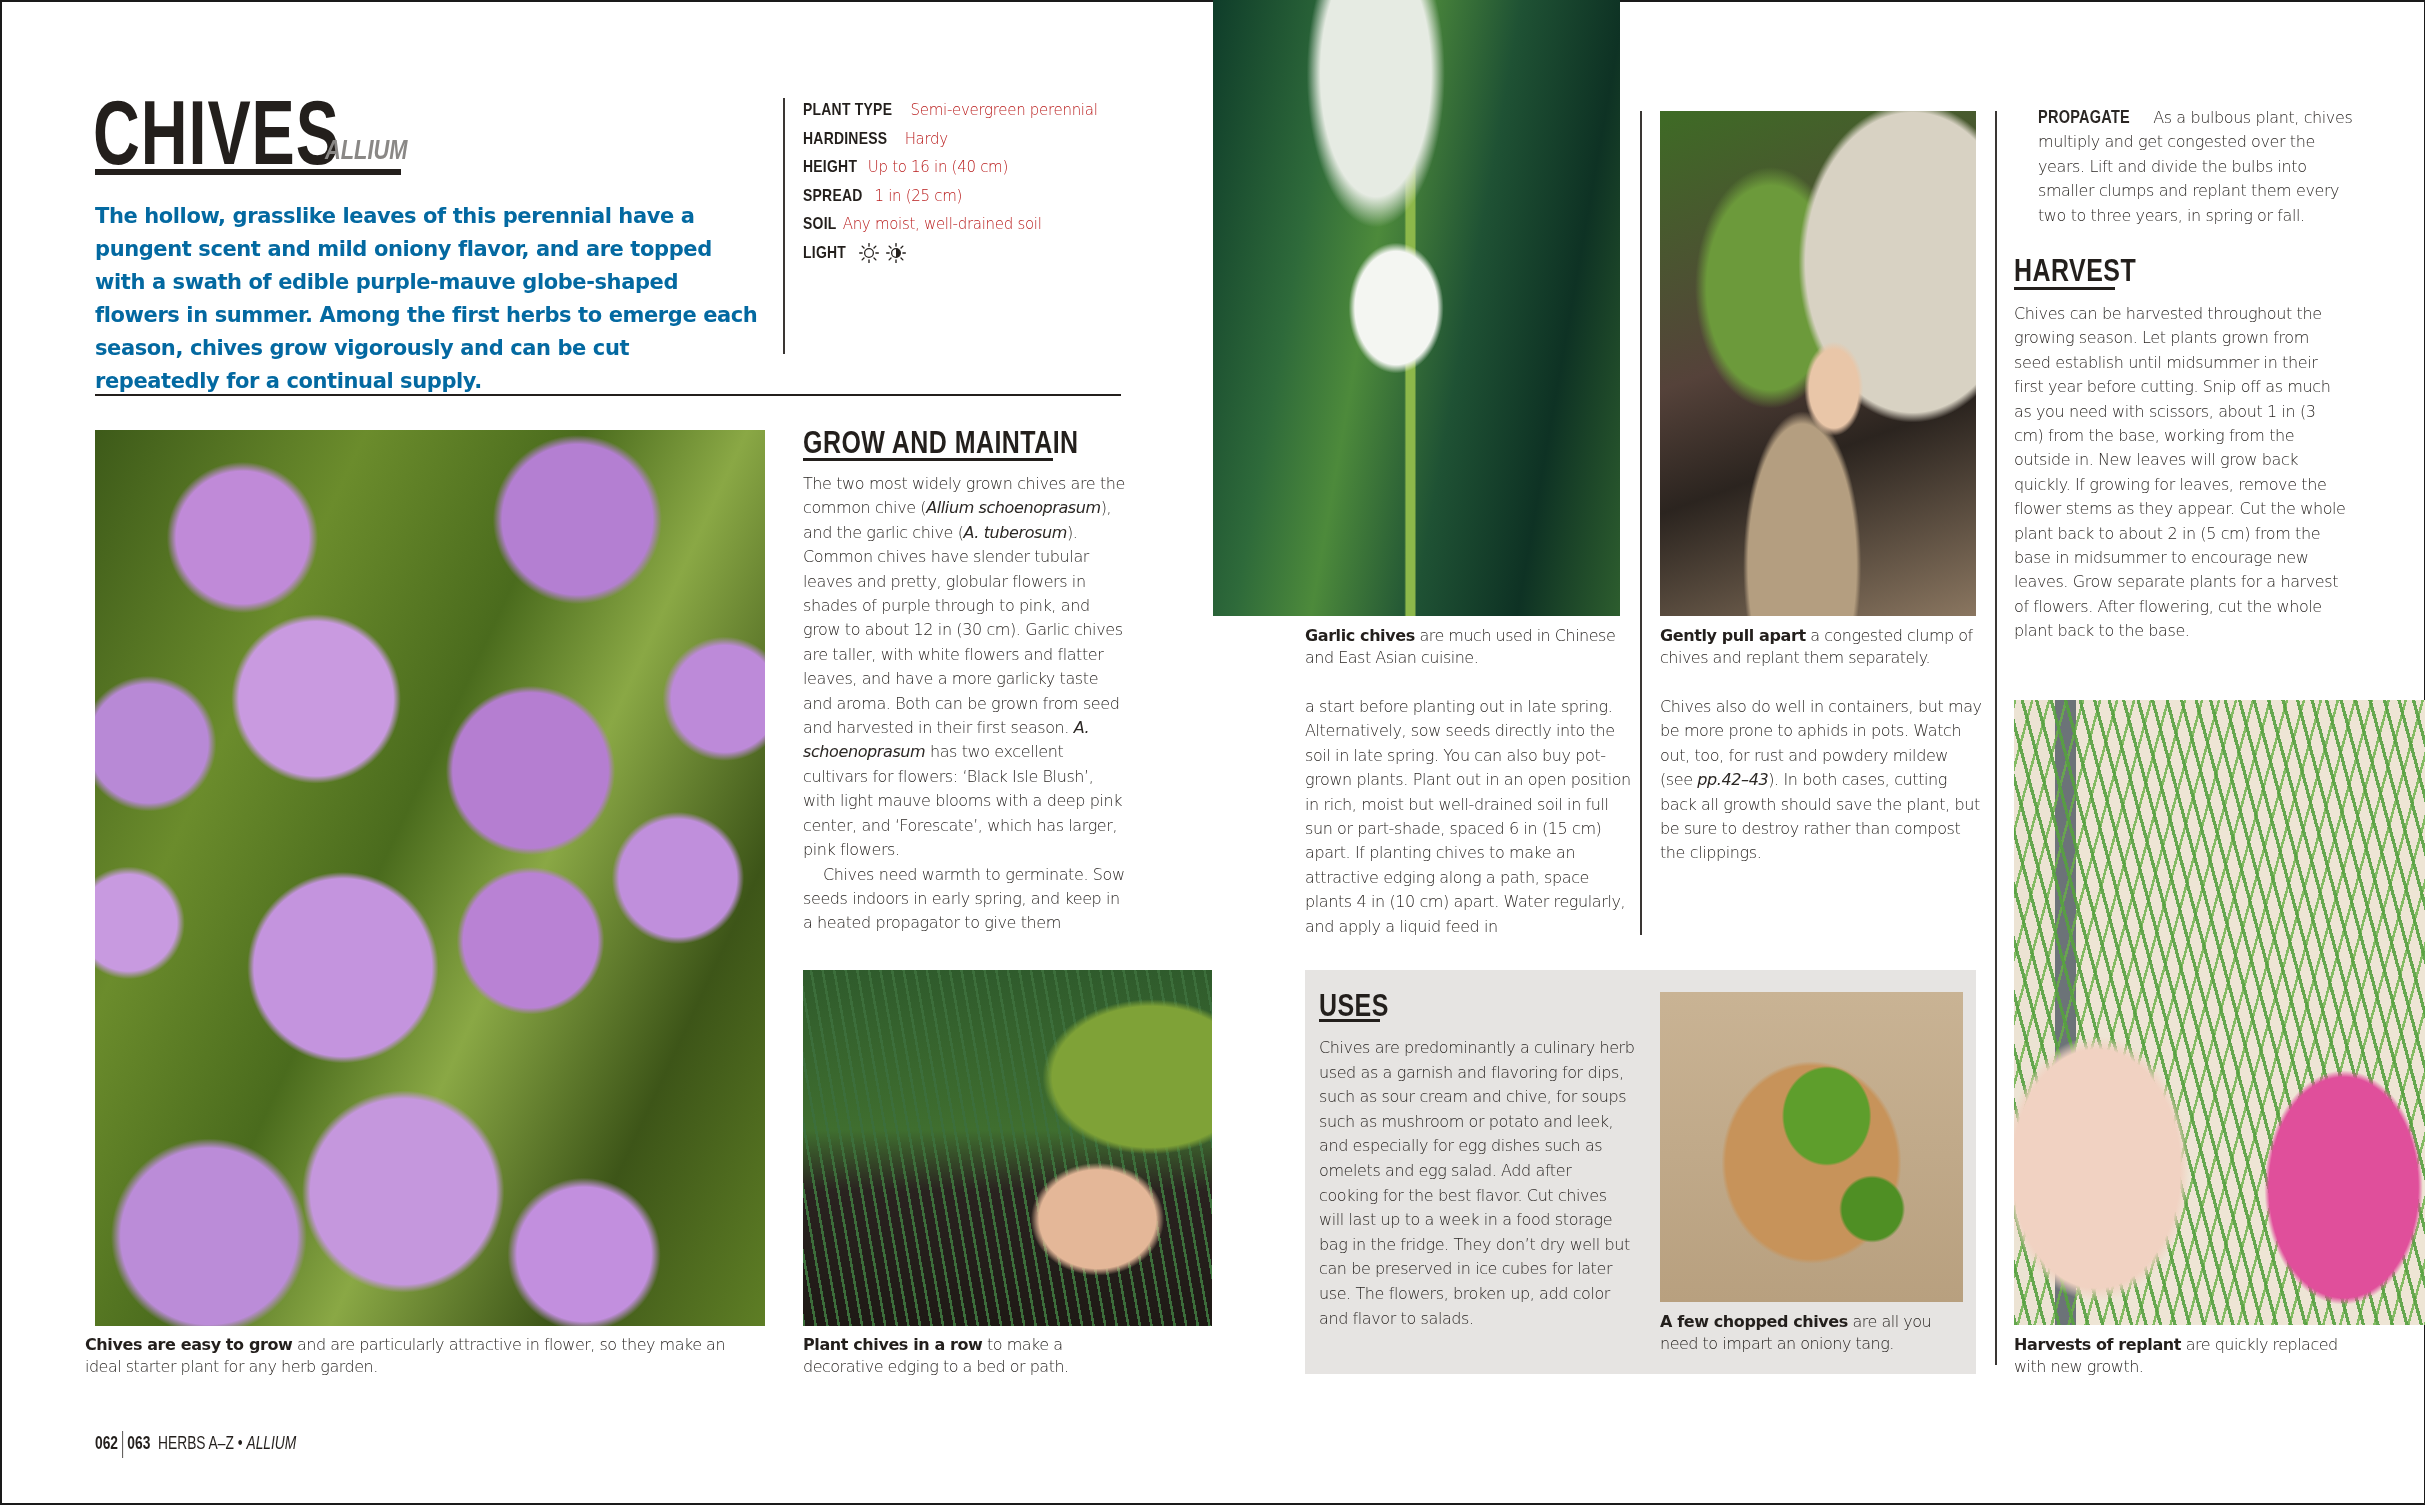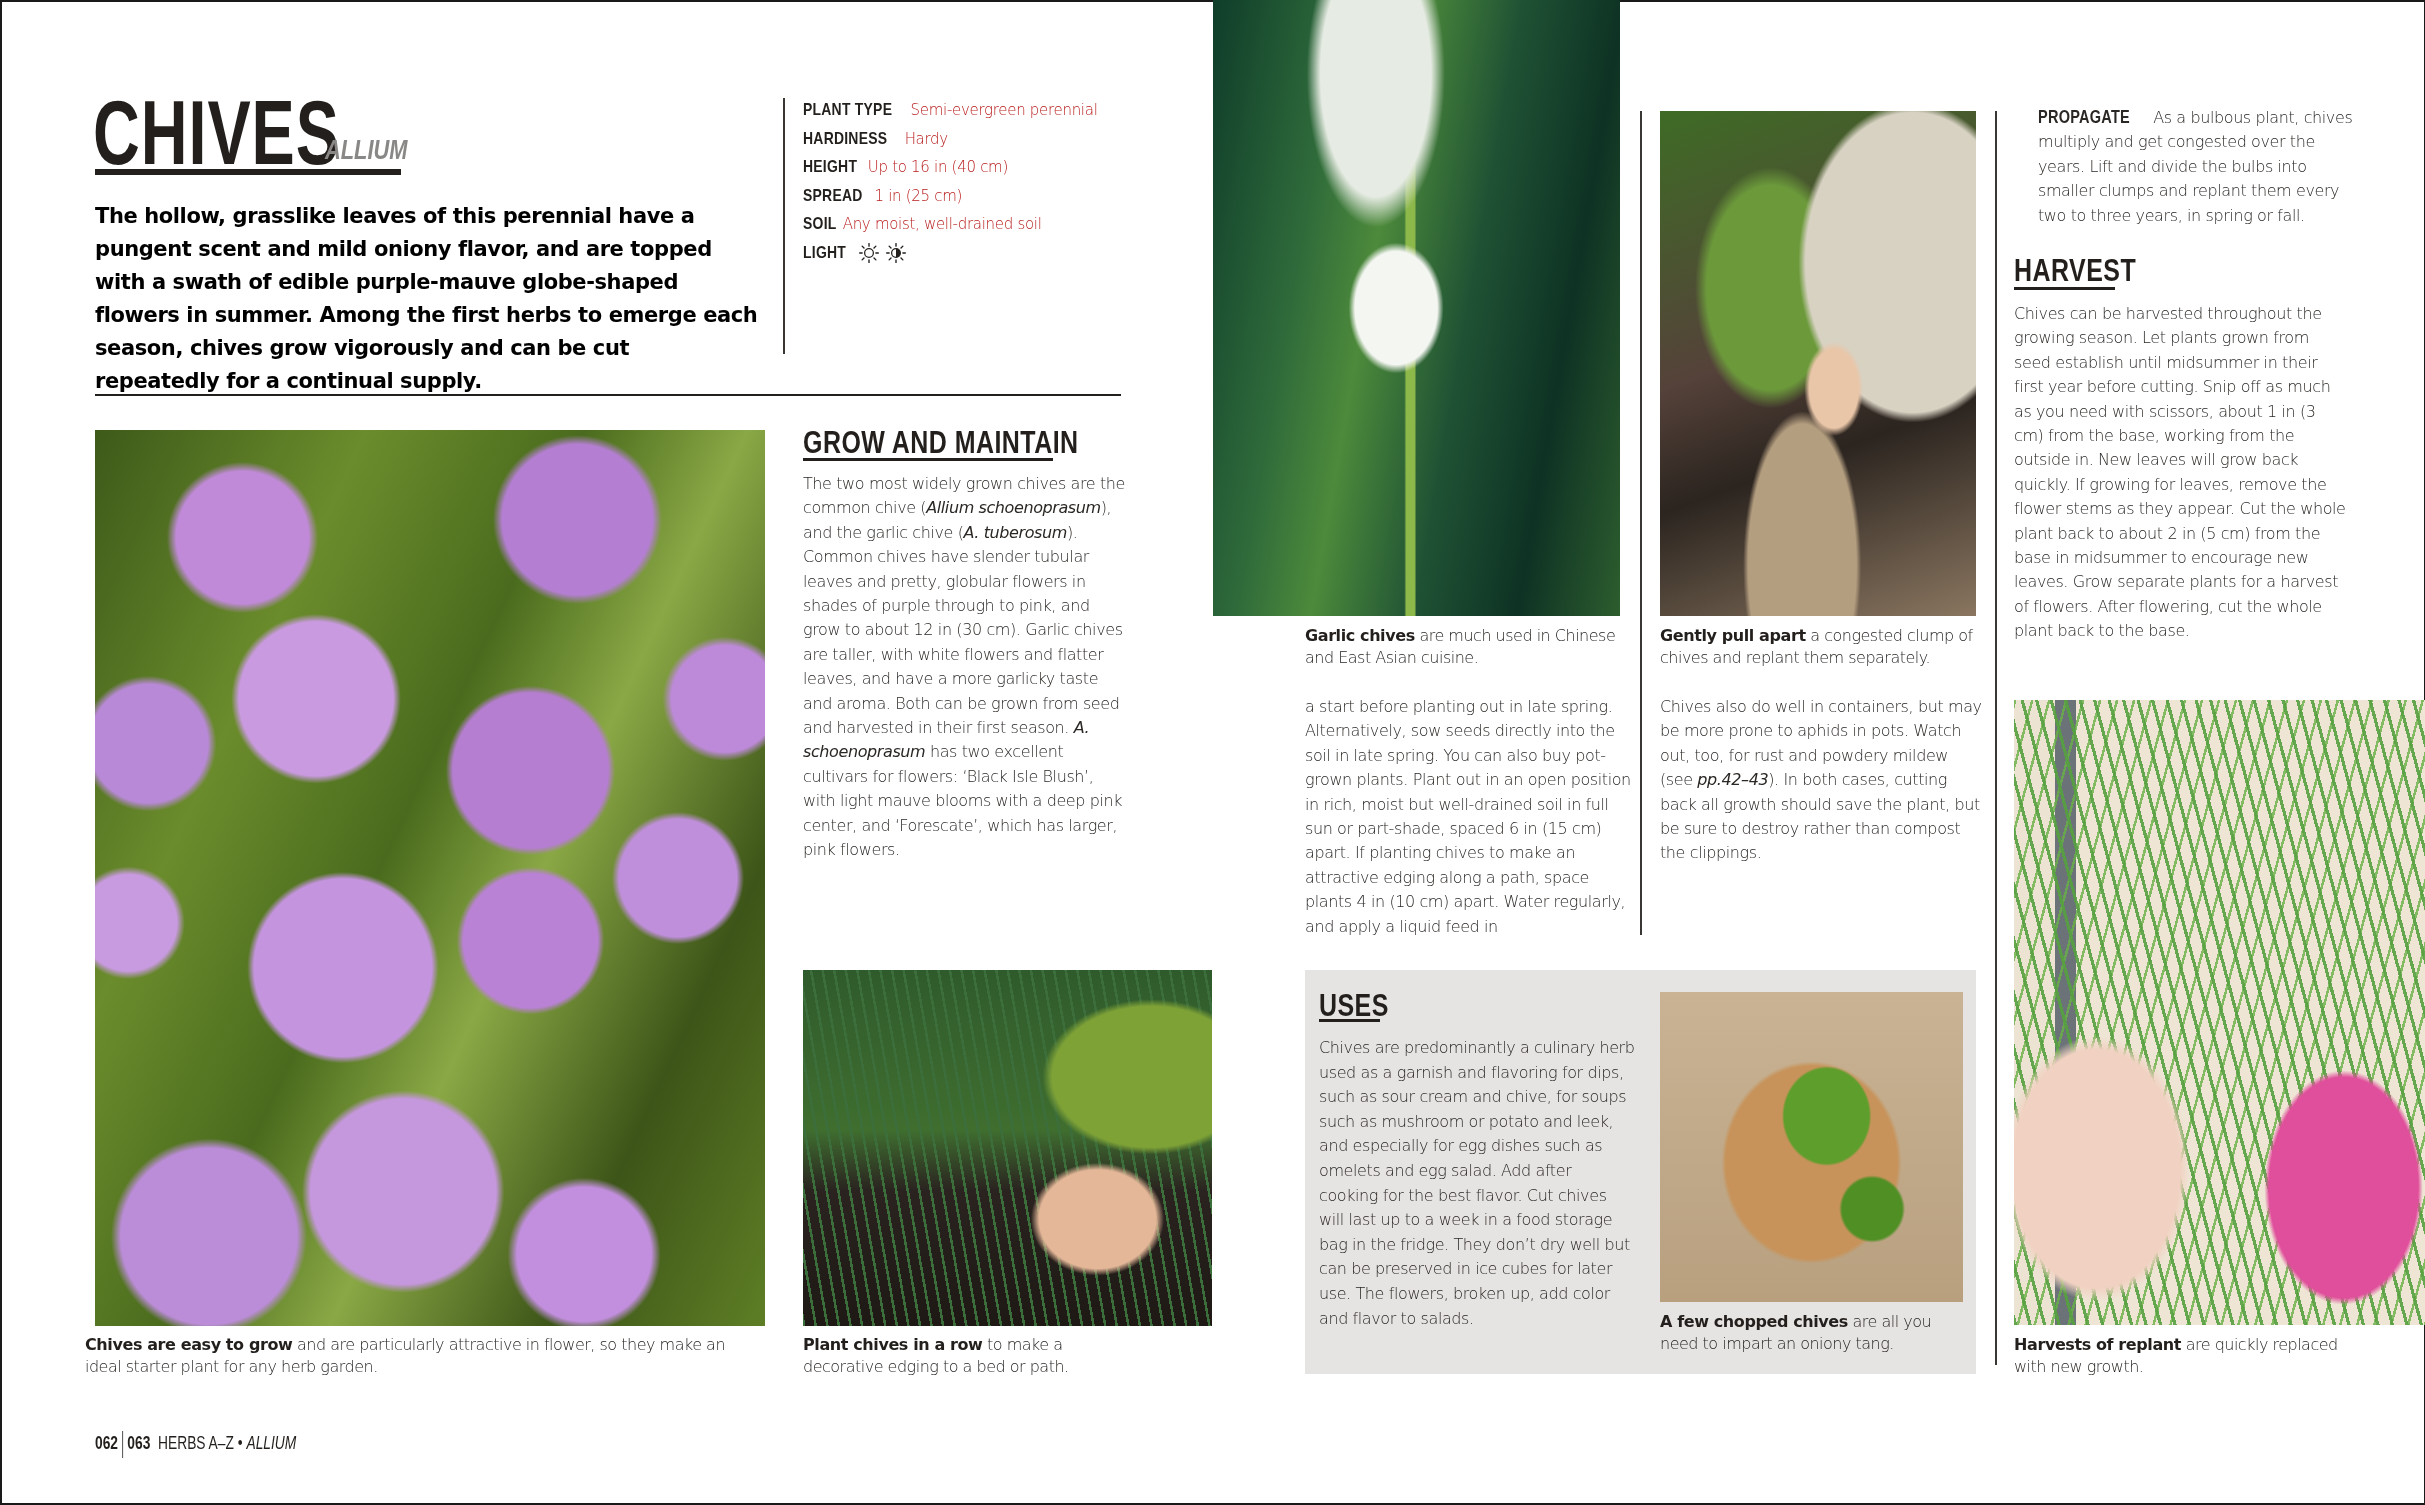--- a/index.html
+++ b/index.html
@@ -6,21 +6,21 @@
   html, body { width: 2426px; height: 1505px; background: #fff; overflow: hidden; }
   body { position: relative; font-family: "DejaVu Sans", sans-serif; color: #231f1c; }
   .page-border { position: absolute; inset: 0; border: 2.5px solid #1a1a1a; pointer-events: none; }
   .abs { position: absolute; }
 
   
   #title { left: 93px; top: 88px; font-size: 90px; line-height: 1; font-family: "Liberation Sans", sans-serif; font-weight: 700; color:#231f1c; transform: scaleX(0.72); transform-origin: left top; letter-spacing: 1.3px; }
   #latin { left: 325px; top: 134px; font-size: 28px; font-style: italic; font-weight: 700; color: #8a8886; font-family: "Liberation Sans", sans-serif; transform: scaleX(0.78); transform-origin: left top; }
   #title-rule { left: 95px; top: 169px; width: 306px; height: 5.7px; background: #231f1c; }
 
-  #intro { left: 95px; top: 200px; width: 663px; font-size: 21px; line-height: 33px; font-weight: 700; font-family: "DejaVu Sans", sans-serif; letter-spacing: -0.4px; color: #000000; }
+  #intro { left: 95px; top: 200px; width: 663px; font-size: 21px; line-height: 33px; font-weight: 700; font-family: "DejaVu Sans", sans-serif; letter-spacing: -0.4px; color: #0369a1; }
 
   #spec-divider { left: 783px; top: 98px; width: 1.9px; height: 256px; background: #3a3634; }
   #specs { left: 803px; top: 96px; width: 328px; }
   .spec-row { font-size: 16px; line-height: 27.5px; white-space: nowrap; }
   .spec-key { font-family: "Liberation Sans", sans-serif; font-weight: 700; font-size: 17px; display: inline-block; transform: scaleX(0.82); transform-origin: left center; margin-right: -6.3px; letter-spacing: 0.3px; }
   .spec-val { font-family: "DejaVu Sans", sans-serif; font-weight: 300; font-size: 15px; color: #b91c1c; letter-spacing: -0.3px; }
   .light-icons { display: inline-flex; gap: 6.3px; vertical-align: middle; margin-left: 5px; }
 
   #h-rule { left: 95px; top: 394px; width: 1026px; height: 1.9px; background: #231f1c; }
 
@@ -163,20 +163,21 @@
 <div class="caption" style="left:85px; top:1334px; width:670px;"><b>Chives are easy to grow</b><span> and are particularly attractive in flower, so they make an ideal starter plant for any herb garden.</span></div>
 <div class="caption" style="left:803px; top:1334px; width:291px;"><b>Plant chives in a row</b><span> to make a decorative edging to a bed or path.</span></div>
 <div class="caption" style="left:1305px; top:625px; width:328px;"><b>Garlic chives</b><span> are much used in Chinese and East Asian cuisine.</span></div>
 <div class="caption" style="left:1660px; top:625px; width:322px;"><b>Gently pull apart</b><span> a congested clump of chives and replant them separately.</span></div>
 <div class="caption" style="left:2014px; top:1334px; width:354px;"><b>Harvests of replant</b><span> are quickly replaced with new growth.</span></div>
 
 <div class="sec-h" style="left:803px; top:426px;">GROW AND MAINTAIN</div>
 <div class="sec-rule" style="left:803px; top:458px; width:250px;"></div>
 <div class="body-text" style="left:803px; top:472px; width:322px;">
   <p><span>The two most widely grown chives are the common chive (</span><i>Allium schoenoprasum</i><span>), and the garlic chive (</span><i>A. tuberosum</i><span>). Common chives have slender tubular leaves and pretty, globular flowers in shades of purple through to pink, and grow to about 12 in (30 cm). Garlic chives are taller, with white flowers and flatter leaves, and have a more garlicky taste and aroma. Both can be grown from seed and harvested in their first season. </span><i>A. schoenoprasum</i><span> has two excellent cultivars for flowers: ‘Black Isle Blush’, with light mauve blooms with a deep pink center, and ‘Forescate’, which has larger, pink flowers.</span></p>
+  <p>Chives need warmth to germinate. Sow seeds indoors in early spring, and keep in a heated propagator to give them</p>
 </div>
 <div class="body-text" style="left:1305px; top:695px; width:328px;">a start before planting out in late spring. Alternatively, sow seeds directly into the soil in late spring. You can also buy pot-grown plants. Plant out in an open position in rich, moist but well-drained soil in full sun or part-shade, spaced 6 in (15 cm) apart. If planting chives to make an attractive edging along a path, space plants 4 in (10 cm) apart. Water regularly, and apply a liquid feed in</div>
 
 <div class="vline" style="left:1640px; top:111px; height:824px;"></div>
 <div class="body-text" style="left:1660px; top:695px; width:322px;">
   <p><span>Chives also do well in containers, but may be more prone to aphids in pots. Watch out, too, for rust and powdery mildew (see </span><i>pp.42–43</i><span>). In both cases, cutting back all growth should save the plant, but be sure to destroy rather than compost the clippings.</span></p>
 </div>
 
 <div class="vline" style="left:1995px; top:111px; height:1254px;"></div>
 

